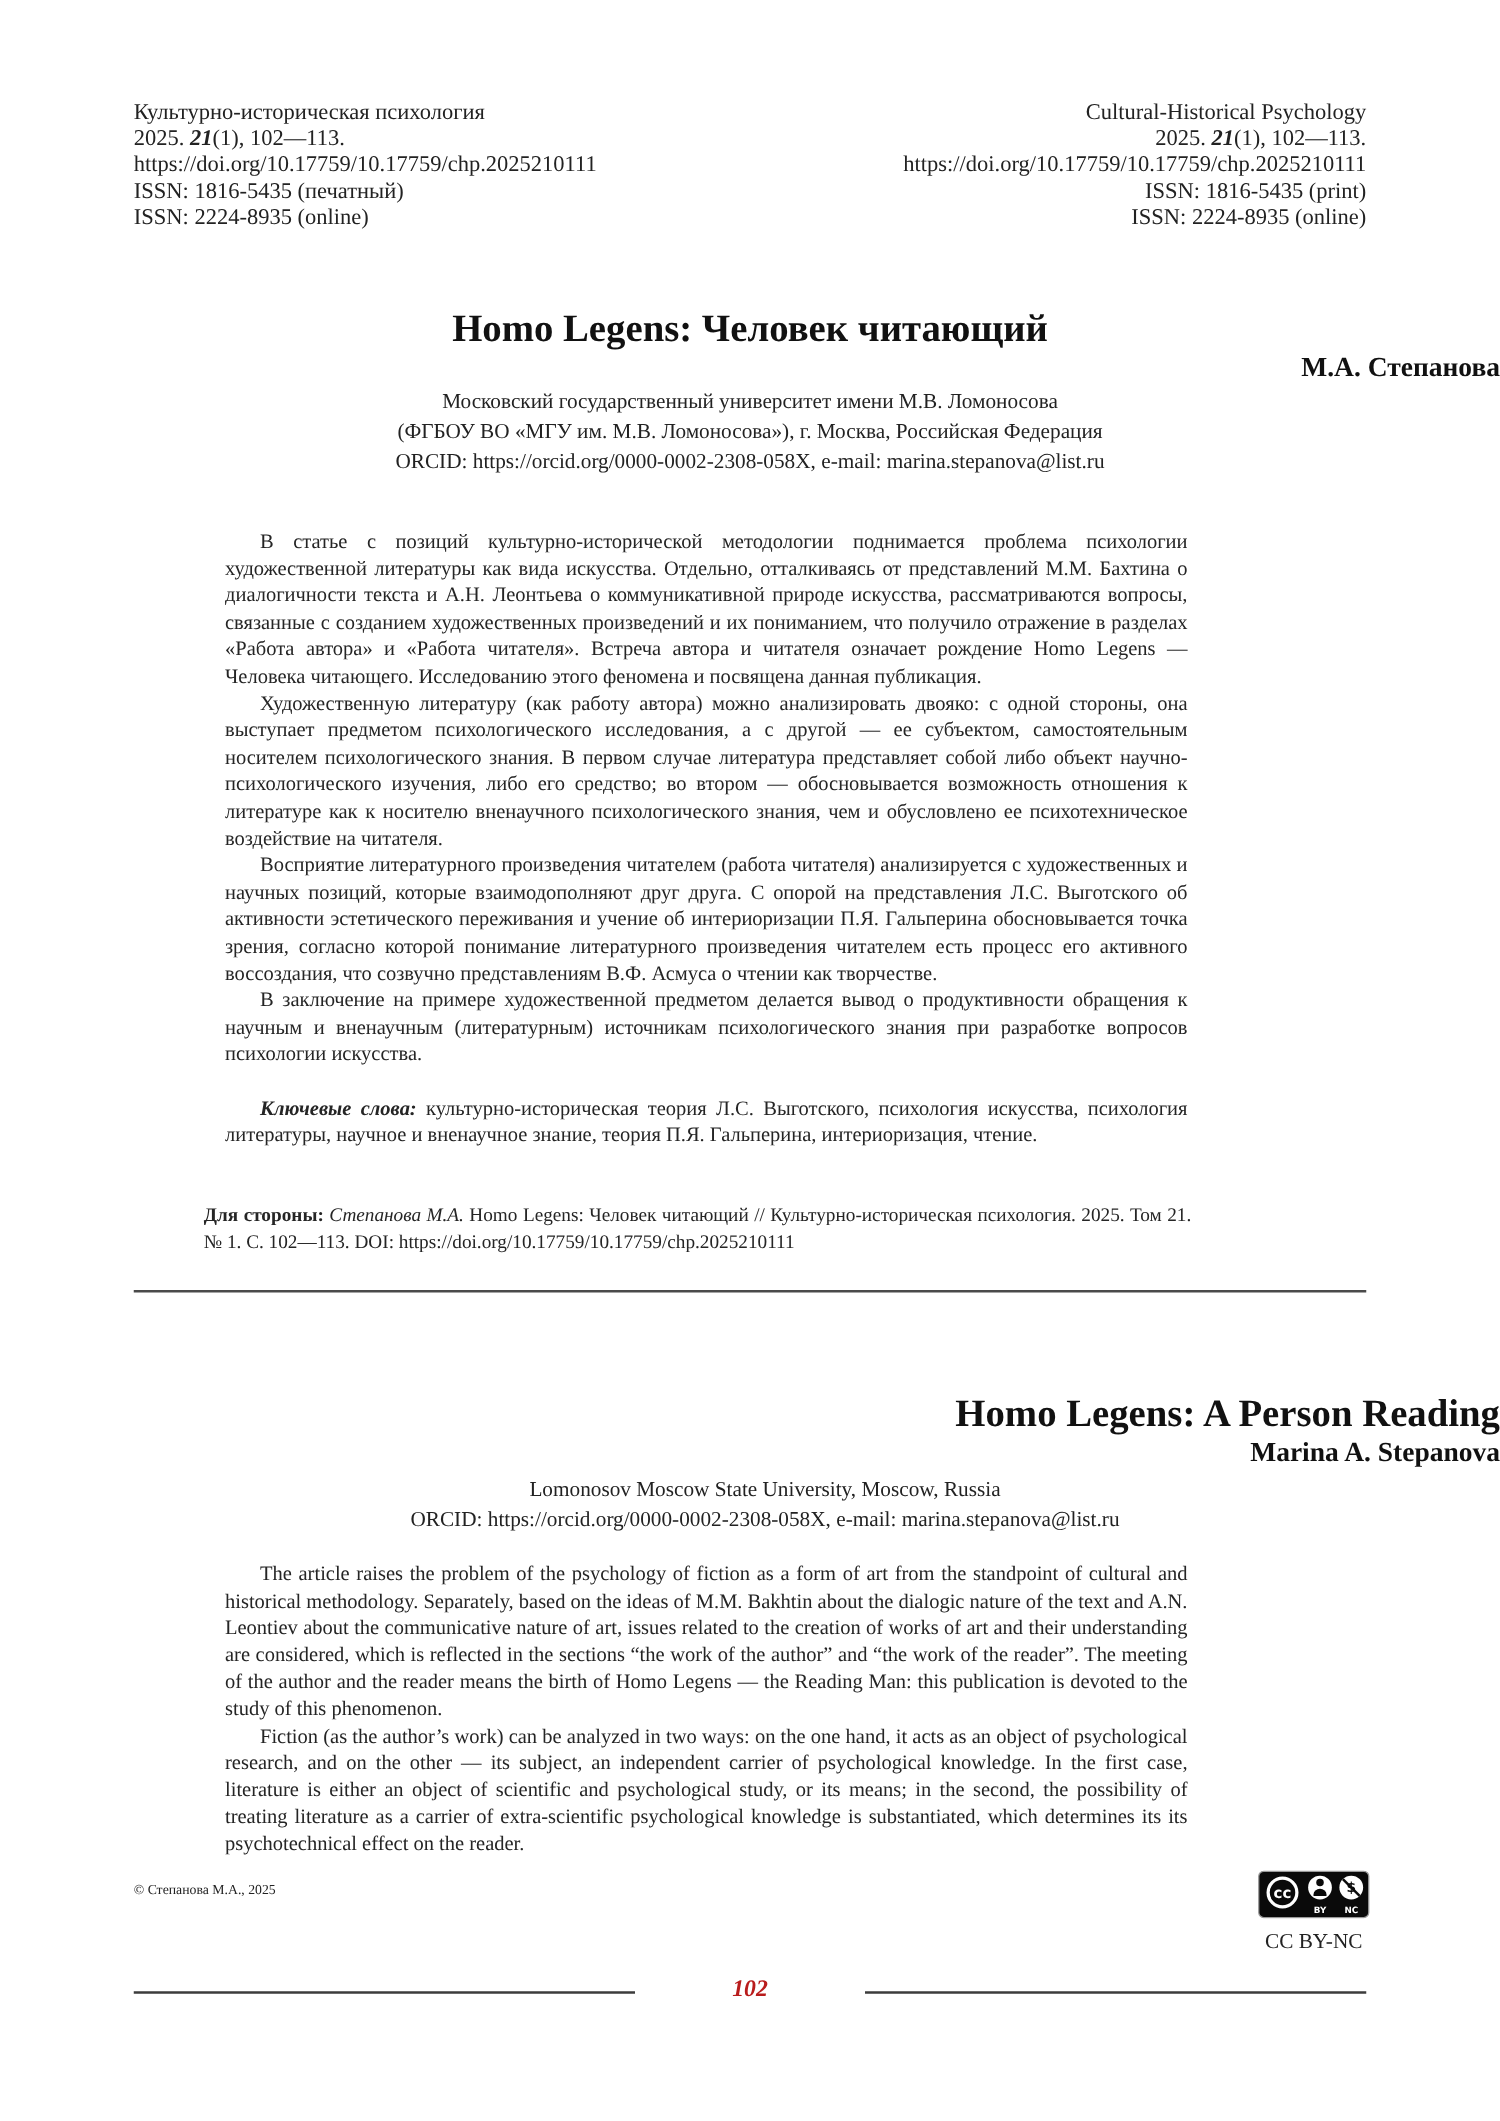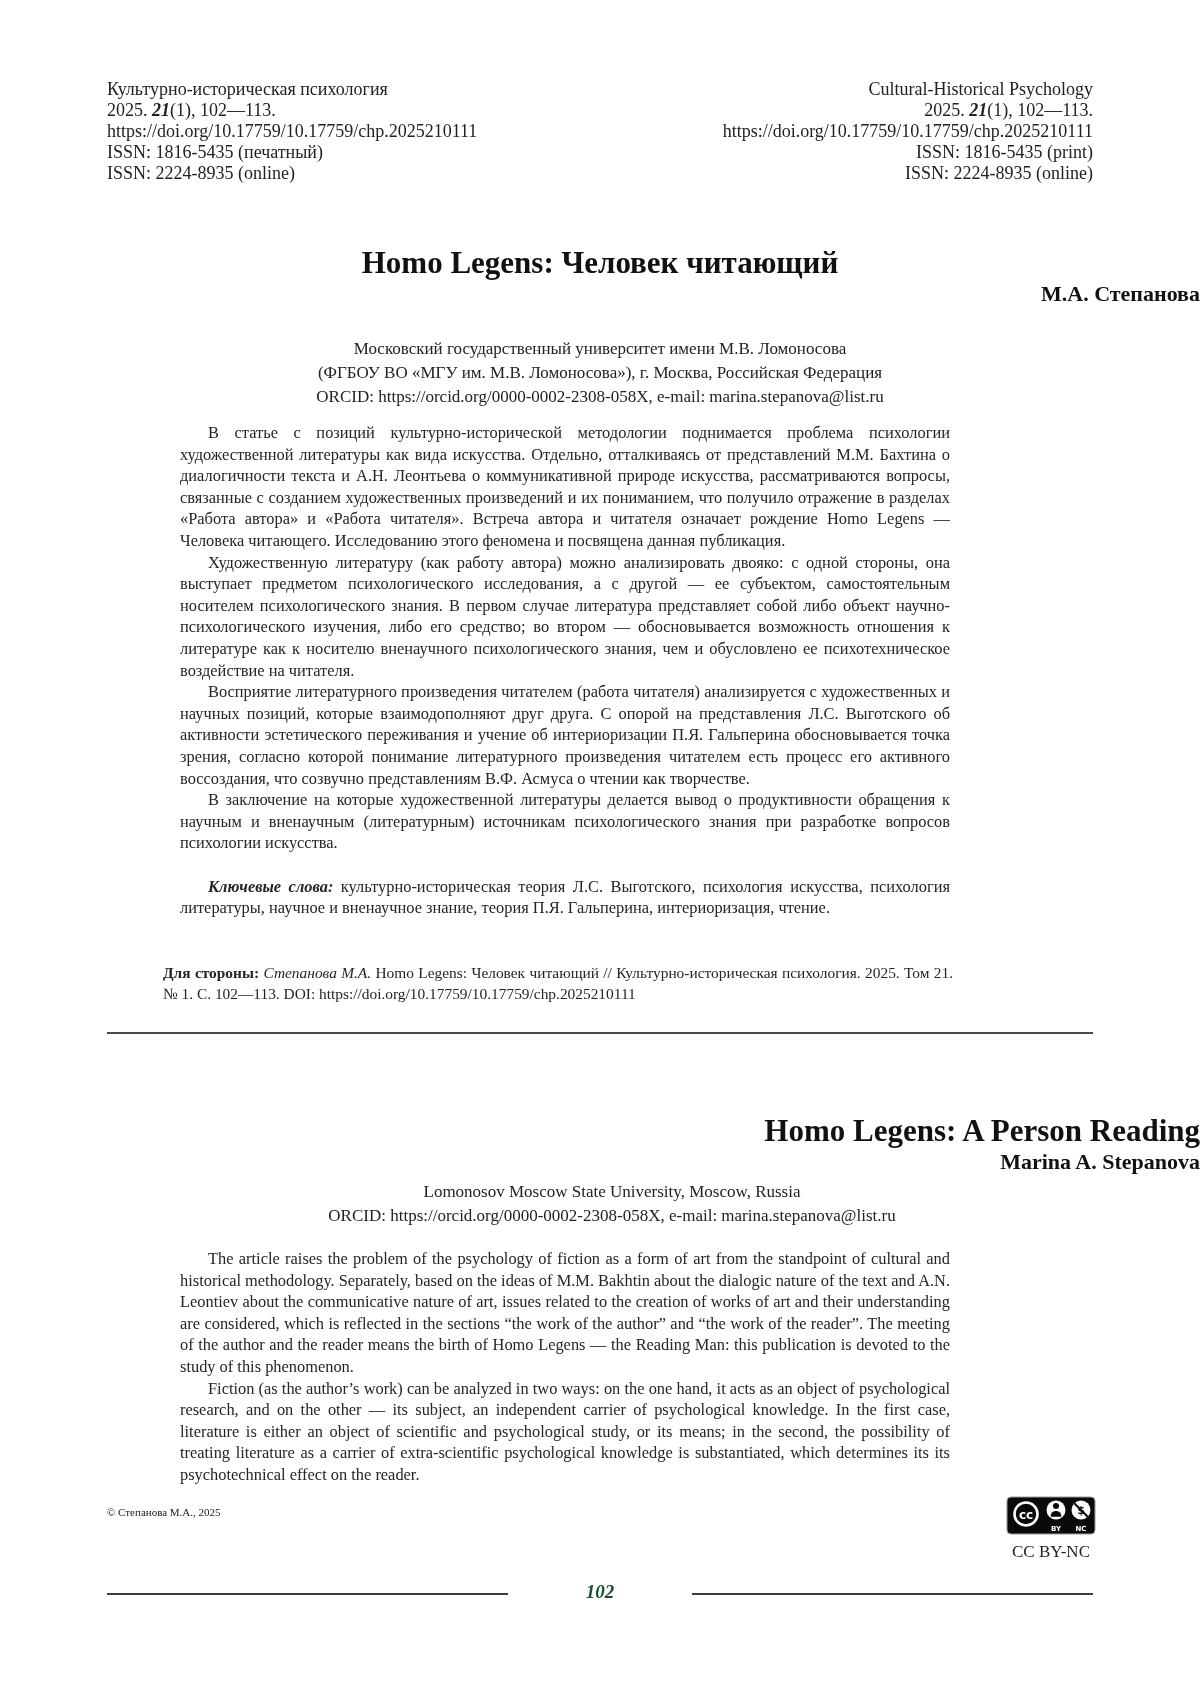--- a/index.html
+++ b/index.html
@@ -29,21 +29,21 @@
   .ru-title {
     position: absolute; top: 224px; left: 0; right: 0;
     text-align: center; font-size: 31px; font-weight: bold; color: #111;
   }
   .ru-author {
     position: absolute; top: 281px; left: 0; right: 0;
     text-align: right; font-size: 22px; font-weight: bold; color: #111;
   }
   .ru-affil {
     position: absolute; top: 309px; left: 0; right: 0;
-    text-align: center; font-size: 17px; line-height: 24px; color: #222; margin-top: 28px;
+    text-align: center; font-size: 17px; line-height: 24px; color: #222;
   }
   
   .abstract {
     position: absolute; left: 180px; width: 770px;
     font-size: 16.4px; line-height: 21.6px;
     text-align: justify; color: #252525;
   }
   .abstract-ru { top: 422px; }
   .abstract-en { top: 1248px; }
   .abstract p { margin: 0; text-indent: 28px; }
@@ -83,21 +83,21 @@
     width: 90px; text-align: center;
   }
   .license-label { margin-top: 3px; font-size: 17px; color: #222; }
   .footer {
     position: absolute; top: 1583px; left: 107px; right: 107px;
     display: flex; align-items: center;
   }
   .footer-line { flex: 1; height: 2px; background: #3c3c3c; }
   .page-number {
     margin: 0 78px; font-size: 19px; font-weight: bold; font-style: italic;
-    color: #14532d; transform: translateY(-2px);
+    color: #b91c1c; transform: translateY(-2px);
   }
 </style>
 </head>
 <body>
 
 <div class="page">
 
   <div class="header">
     <div class="header-left">
       <div>Культурно-историческая психология</div>
@@ -120,21 +120,21 @@
   <div class="ru-affil">
     <div>Московский государственный университет имени М.В. Ломоносова</div>
     <div>(ФГБОУ ВО «МГУ им. М.В. Ломоносова»), г. Москва, Российская Федерация</div>
     <div>ORCID: https://orcid.org/0000-0002-2308-058X, e-mail: marina.stepanova@list.ru</div>
   </div>
 
   <div class="abstract abstract-ru">
     <p>В статье с позиций культурно-исторической методологии поднимается проблема психологии художественной литературы как вида искусства. Отдельно, отталкиваясь от представлений М.М. Бахтина о диалогичности текста и А.Н. Леонтьева о коммуникативной природе искусства, рассматриваются вопросы, связанные с созданием художественных произведений и их пониманием, что получило отражение в разделах «Работа автора» и «Работа читателя». Встреча автора и читателя означает рождение Homo Legens — Человека читающего. Исследованию этого феномена и посвящена данная публикация.</p>
     <p>Художественную литературу (как работу автора) можно анализировать двояко: с одной стороны, она выступает предметом психологического исследования, а с другой — ее субъектом, самостоятельным носителем психологического знания. В первом случае литература представляет собой либо объект научно-психологического изучения, либо его средство; во втором — обосновывается возможность отношения к литературе как к носителю вненаучного психологического знания, чем и обусловлено ее психотехническое воздействие на читателя.</p>
     <p>Восприятие литературного произведения читателем (работа читателя) анализируется с художественных и научных позиций, которые взаимодополняют друг друга. С опорой на представления Л.С. Выготского об активности эстетического переживания и учение об интериоризации П.Я. Гальперина обосновывается точка зрения, согласно которой понимание литературного произведения читателем есть процесс его активного воссоздания, что созвучно представлениям В.Ф. Асмуса о чтении как творчестве.</p>
-    <p>В заключение на которые художественной литературы делается вывод о продуктивности обращения к научным и вненаучным (литературным) источникам психологического знания при разработке вопросов психологии искусства.</p>
+    <p>В заключение на примере художественной предметом делается вывод о продуктивности обращения к научным и вненаучным (литературным) источникам психологического знания при разработке вопросов психологии искусства.</p>
     <p class="keywords"><span class="kw-label">Ключевые слова:</span> <span>культурно-историческая теория Л.С. Выготского, психология искусства, психология литературы, научное и вненаучное знание, теория П.Я. Гальперина, интериоризация, чтение.</span></p>
   </div>
 
   <div class="citation">
     <span class="cit-label">Для стороны:</span>
     <span class="cit-author">Степанова М.А.</span>
     <span>Homo Legens: Человек читающий // Культурно-историческая психология. 2025. Том 21. № 1. С. 102—113. DOI: https://doi.org/10.17759/10.17759/chp.2025210111</span>
   </div>
 
   <div class="rule"></div>

